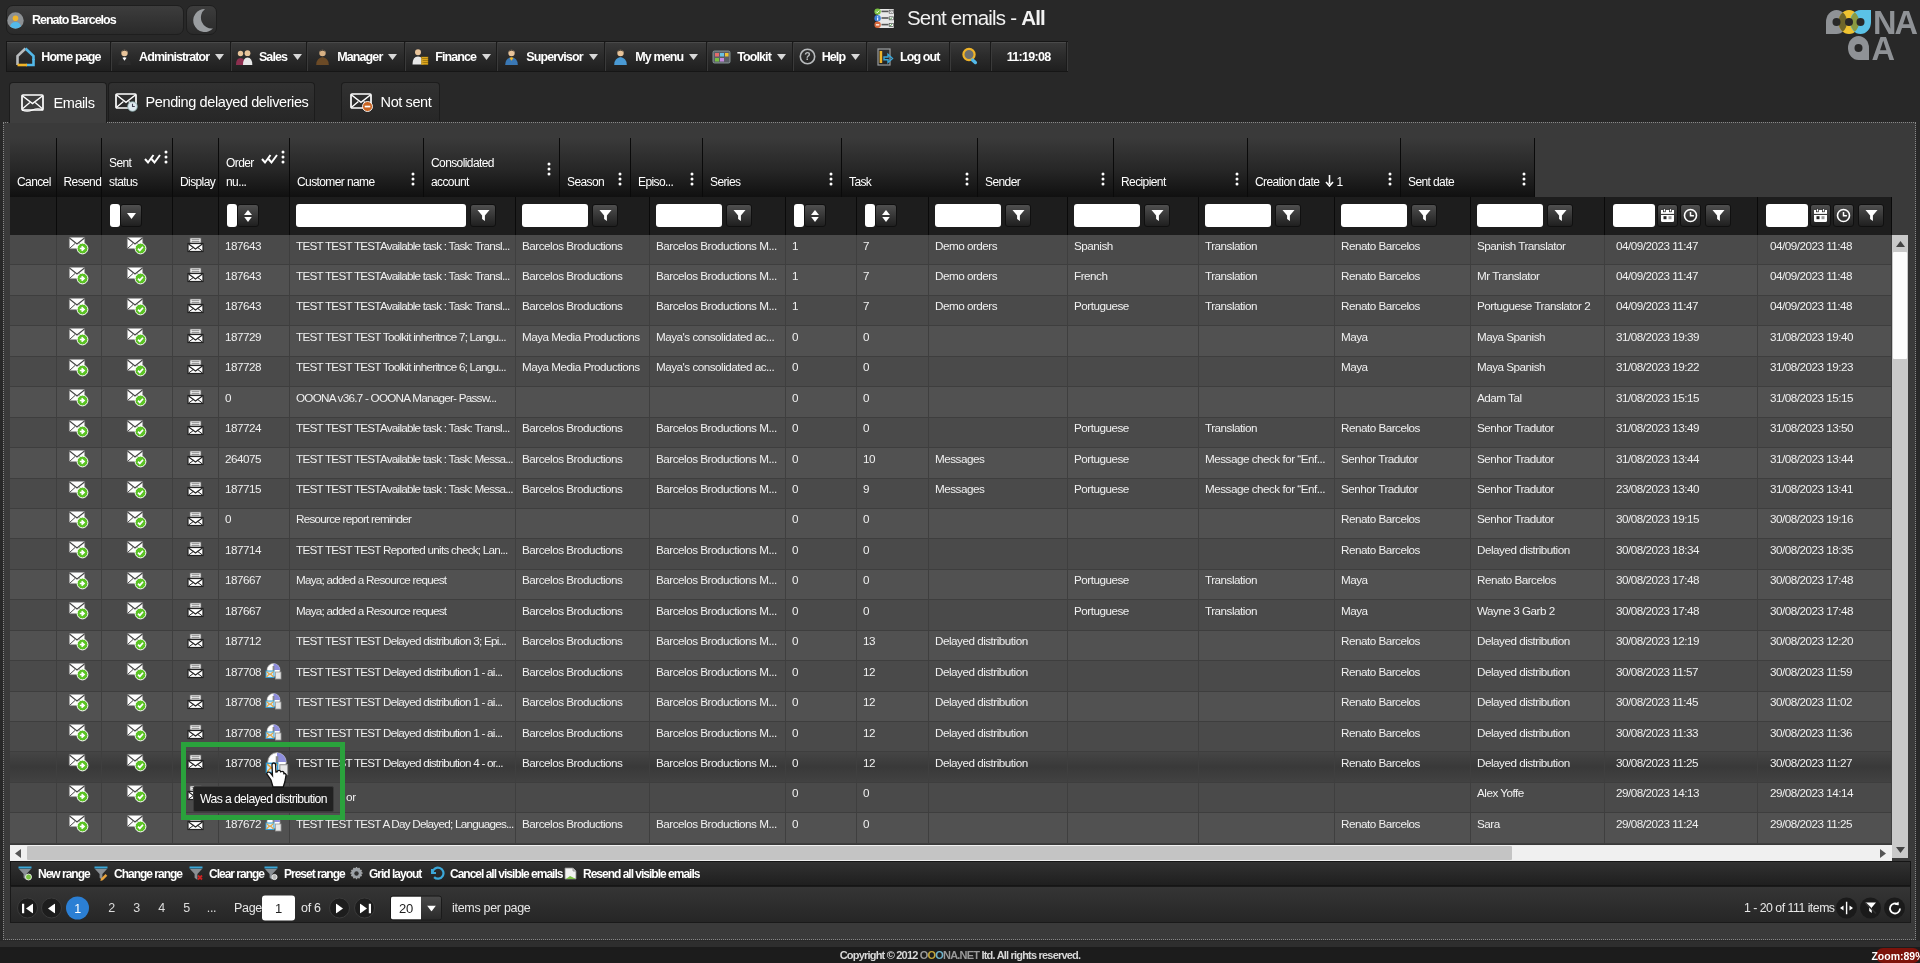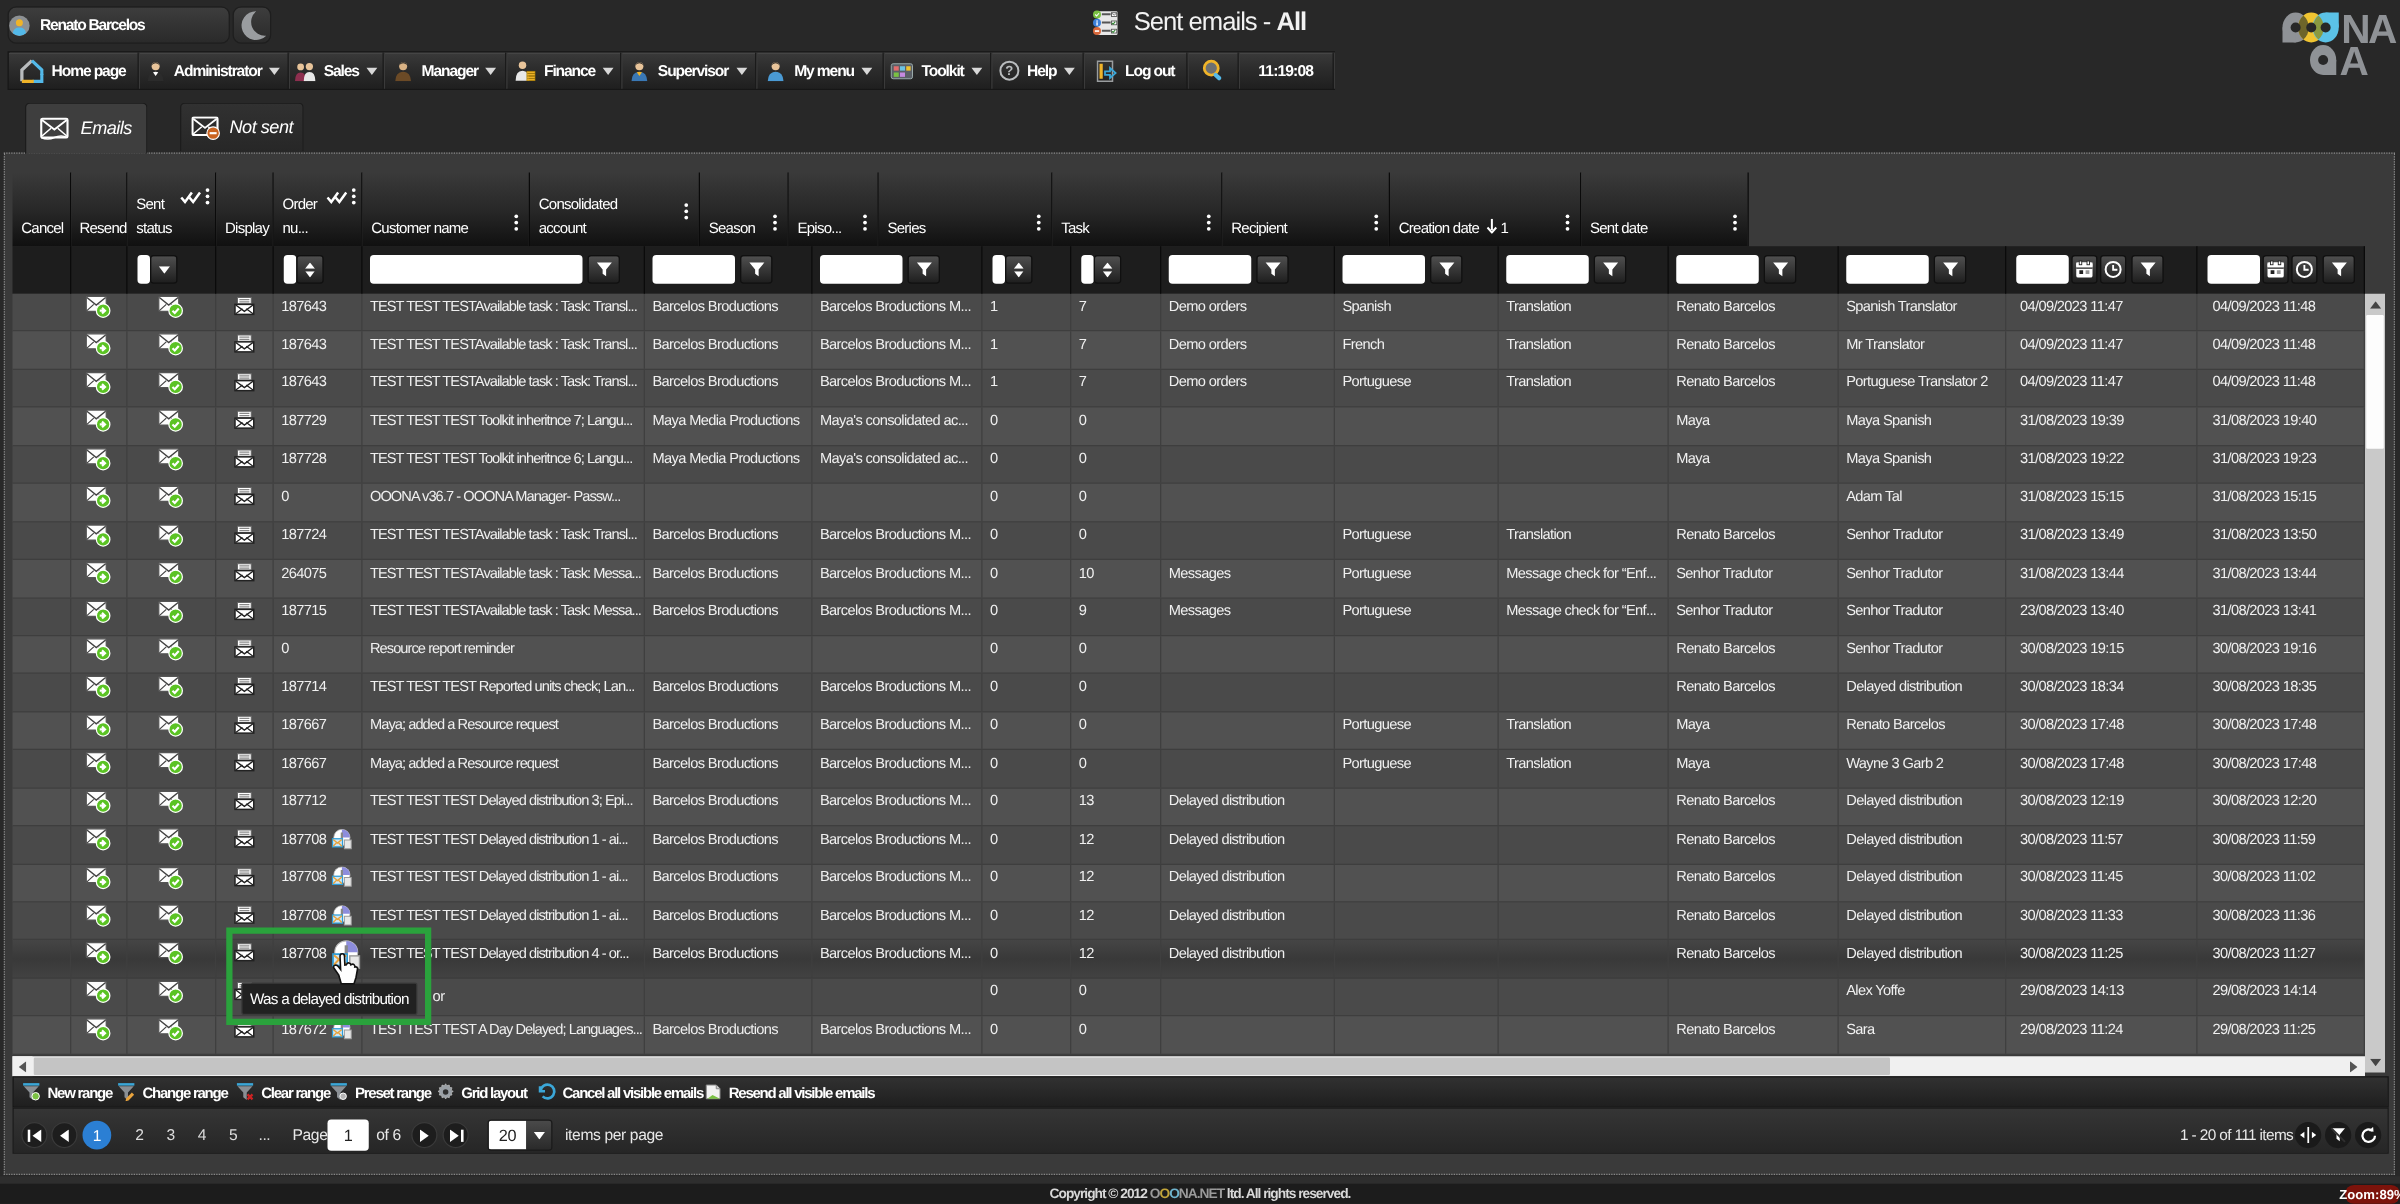--- a/index.html
+++ b/index.html
@@ -4,21 +4,21 @@
 html,body{width:1920px;height:963px;overflow:hidden;background:#282828;font-family:"Liberation Sans",sans-serif;}
 .abs{position:absolute;}
 .userbtn{left:6px;top:5px;width:178px;height:30px;border-radius:7px;background:linear-gradient(180deg,#3d3d3d,#2a2a2a);border:1px solid #1e1e1e;display:flex;align-items:center;}
 .userbtn span{color:#fff;font-size:12.5px;font-weight:bold;margin-left:8px;letter-spacing:-1px;}
 .moonbtn{left:186px;top:5px;width:31px;height:30px;border-radius:7px;background:linear-gradient(180deg,#3d3d3d,#2a2a2a);border:1px solid #1e1e1e;display:flex;align-items:center;justify-content:center;}
 .title{left:874px;top:6px;display:flex;align-items:center;color:#f2f2f2;}
 .title .t{margin-left:12px;font-size:20.5px;letter-spacing:-0.8px;}
 .menubar{left:6px;top:41px;width:1062px;height:31px;background:linear-gradient(180deg,#3a3a3a 0%,#2c2c2c 45%,#1f1f1f 100%);border:1px solid #161616;box-shadow:inset 0 1px 0 #4a4a4a;display:flex;}
 .mi{height:100%;display:flex;align-items:center;justify-content:center;gap:6px;border-right:1px solid #1a1a1a;box-shadow:1px 0 0 #3a3a3a;}
 .mi span{color:#fff;font-size:12.5px;font-weight:bold;letter-spacing:-0.9px;}
-.tabs{left:20px;top:82px;height:41px;display:flex;font-style:italic;}
+.tabs{left:9px;top:82px;height:41px;display:flex;}
 .tab{height:39px;border:1px solid #1c1c1c;border-bottom:none;border-radius:4px 4px 0 0;background:linear-gradient(180deg,#313131,#272727);display:flex;align-items:center;justify-content:center;gap:7px;color:#fff;font-size:14.5px;letter-spacing:-0.4px;white-space:nowrap;}
 .tab.active{height:41px;background:#3e3e3e;}
 .panel{left:3px;top:122px;width:1913px;height:818px;background:#3a3a3a;border:1px dotted #888;}
 .grid{left:10px;top:138px;width:1882px;}
 .ghead{display:flex;height:59px;}
 .hc{position:relative;background:linear-gradient(180deg,#3a3a3a 0%,#262626 55%,#101010 100%);border-right:1px solid #0a0a0a;}
 .hc .lbl{position:absolute;left:7px;bottom:5px;color:#fff;font-size:12px;letter-spacing:-0.6px;line-height:19px;white-space:pre-line;}
 .gfilter{display:flex;height:38px;background:#1d1d1d;}
 .fc{position:relative;border-right:1px solid #0a0a0a;height:100%;}
 .inp{position:absolute;top:7px;height:23px;background:#fff;border-radius:3px;}
@@ -227,20 +227,30 @@
 <div class="tabs abs">
     <div class="tab active" style="width:98px">
       <svg width="25" height="20" viewBox="0 0 25 20">
         <rect x="1" y="2" width="21" height="15" rx="1" fill="none" stroke="#fff" stroke-width="1.7"></rect>
         <path d="M1.6 3 L11.5 10.6 L21.4 3" fill="none" stroke="#fff" stroke-width="1.5"></path>
         <path d="M1.6 15.8 L8.8 9.6 M21.4 15.8 L14.2 9.6" fill="none" stroke="#fff" stroke-width="1.3"></path>
         <path d="M1 17 q5 2.5 10.5 0 q5.5 -2.5 10.5 0" fill="none" stroke="#fff" stroke-width="1.2"></path>
       </svg>
       <span>Emails</span>
     </div>
+    <div class="tab" style="width:207px;margin-left:1px">
+      <svg width="24" height="19" viewBox="0 0 24 19">
+        <rect x="1" y="1" width="20" height="14" rx="1" fill="none" stroke="#fff" stroke-width="1.7"></rect>
+        <path d="M1.6 2 L11 9.3 L20.4 2" fill="none" stroke="#fff" stroke-width="1.5"></path>
+        <path d="M1.6 14.2 L8.4 8.4 M20.4 14.2 L13.6 8.4" fill="none" stroke="#fff" stroke-width="1.3"></path>
+        <circle cx="17.5" cy="13.5" r="4.8" fill="#dfe9f0" stroke="#8aa" stroke-width="0.8"></circle>
+        <path d="M17.5 10.8 v2.7 h2.3" stroke="#445" stroke-width="1.1" fill="none"></path>
+      </svg>
+      <span>Pending delayed deliveries</span>
+    </div>
     <div class="tab" style="width:99px;margin-left:26px">
       <svg width="24" height="19" viewBox="0 0 24 19">
         <rect x="1" y="1" width="20" height="14" rx="1" fill="none" stroke="#fff" stroke-width="1.7"></rect>
         <path d="M1.6 2 L11 9.3 L20.4 2" fill="none" stroke="#fff" stroke-width="1.5"></path>
         <path d="M1.6 14.2 L8.4 8.4 M20.4 14.2 L13.6 8.4" fill="none" stroke="#fff" stroke-width="1.3"></path>
         <circle cx="17.5" cy="13.5" r="5" fill="#c96320" stroke="#fff" stroke-width="0.9"></circle>
         <rect x="14.7" y="12.7" width="5.6" height="1.7" fill="#fff"></rect>
       </svg>
       <span>Not sent</span>
     </div>
@@ -318,20 +328,28 @@
       <div class="hc" style="width:139px">
         <div class="lbl">Series</div>
         <div class="abs" style="right:8px;bottom:7px"><svg width="4" height="14" viewBox="0 0 4 14">
             <circle cx="2" cy="2" r="1.5" fill="#fff"></circle>
             <circle cx="2" cy="7" r="1.5" fill="#fff"></circle>
             <circle cx="2" cy="12" r="1.5" fill="#fff"></circle>
           </svg></div>
       </div>
       <div class="hc" style="width:136px">
         <div class="lbl">Task</div>
+        <div class="abs" style="right:8px;bottom:7px"><svg width="4" height="14" viewBox="0 0 4 14">
+            <circle cx="2" cy="2" r="1.5" fill="#fff"></circle>
+            <circle cx="2" cy="7" r="1.5" fill="#fff"></circle>
+            <circle cx="2" cy="12" r="1.5" fill="#fff"></circle>
+          </svg></div>
+      </div>
+      <div class="hc" style="width:136px">
+        <div class="lbl">Sender</div>
         <div class="abs" style="right:8px;bottom:7px"><svg width="4" height="14" viewBox="0 0 4 14">
             <circle cx="2" cy="2" r="1.5" fill="#fff"></circle>
             <circle cx="2" cy="7" r="1.5" fill="#fff"></circle>
             <circle cx="2" cy="12" r="1.5" fill="#fff"></circle>
           </svg></div>
       </div>
       <div class="hc" style="width:134px">
         <div class="lbl">Recipient</div>
         <div class="abs" style="right:8px;bottom:7px"><svg width="4" height="14" viewBox="0 0 4 14">
             <circle cx="2" cy="2" r="1.5" fill="#fff"></circle>

